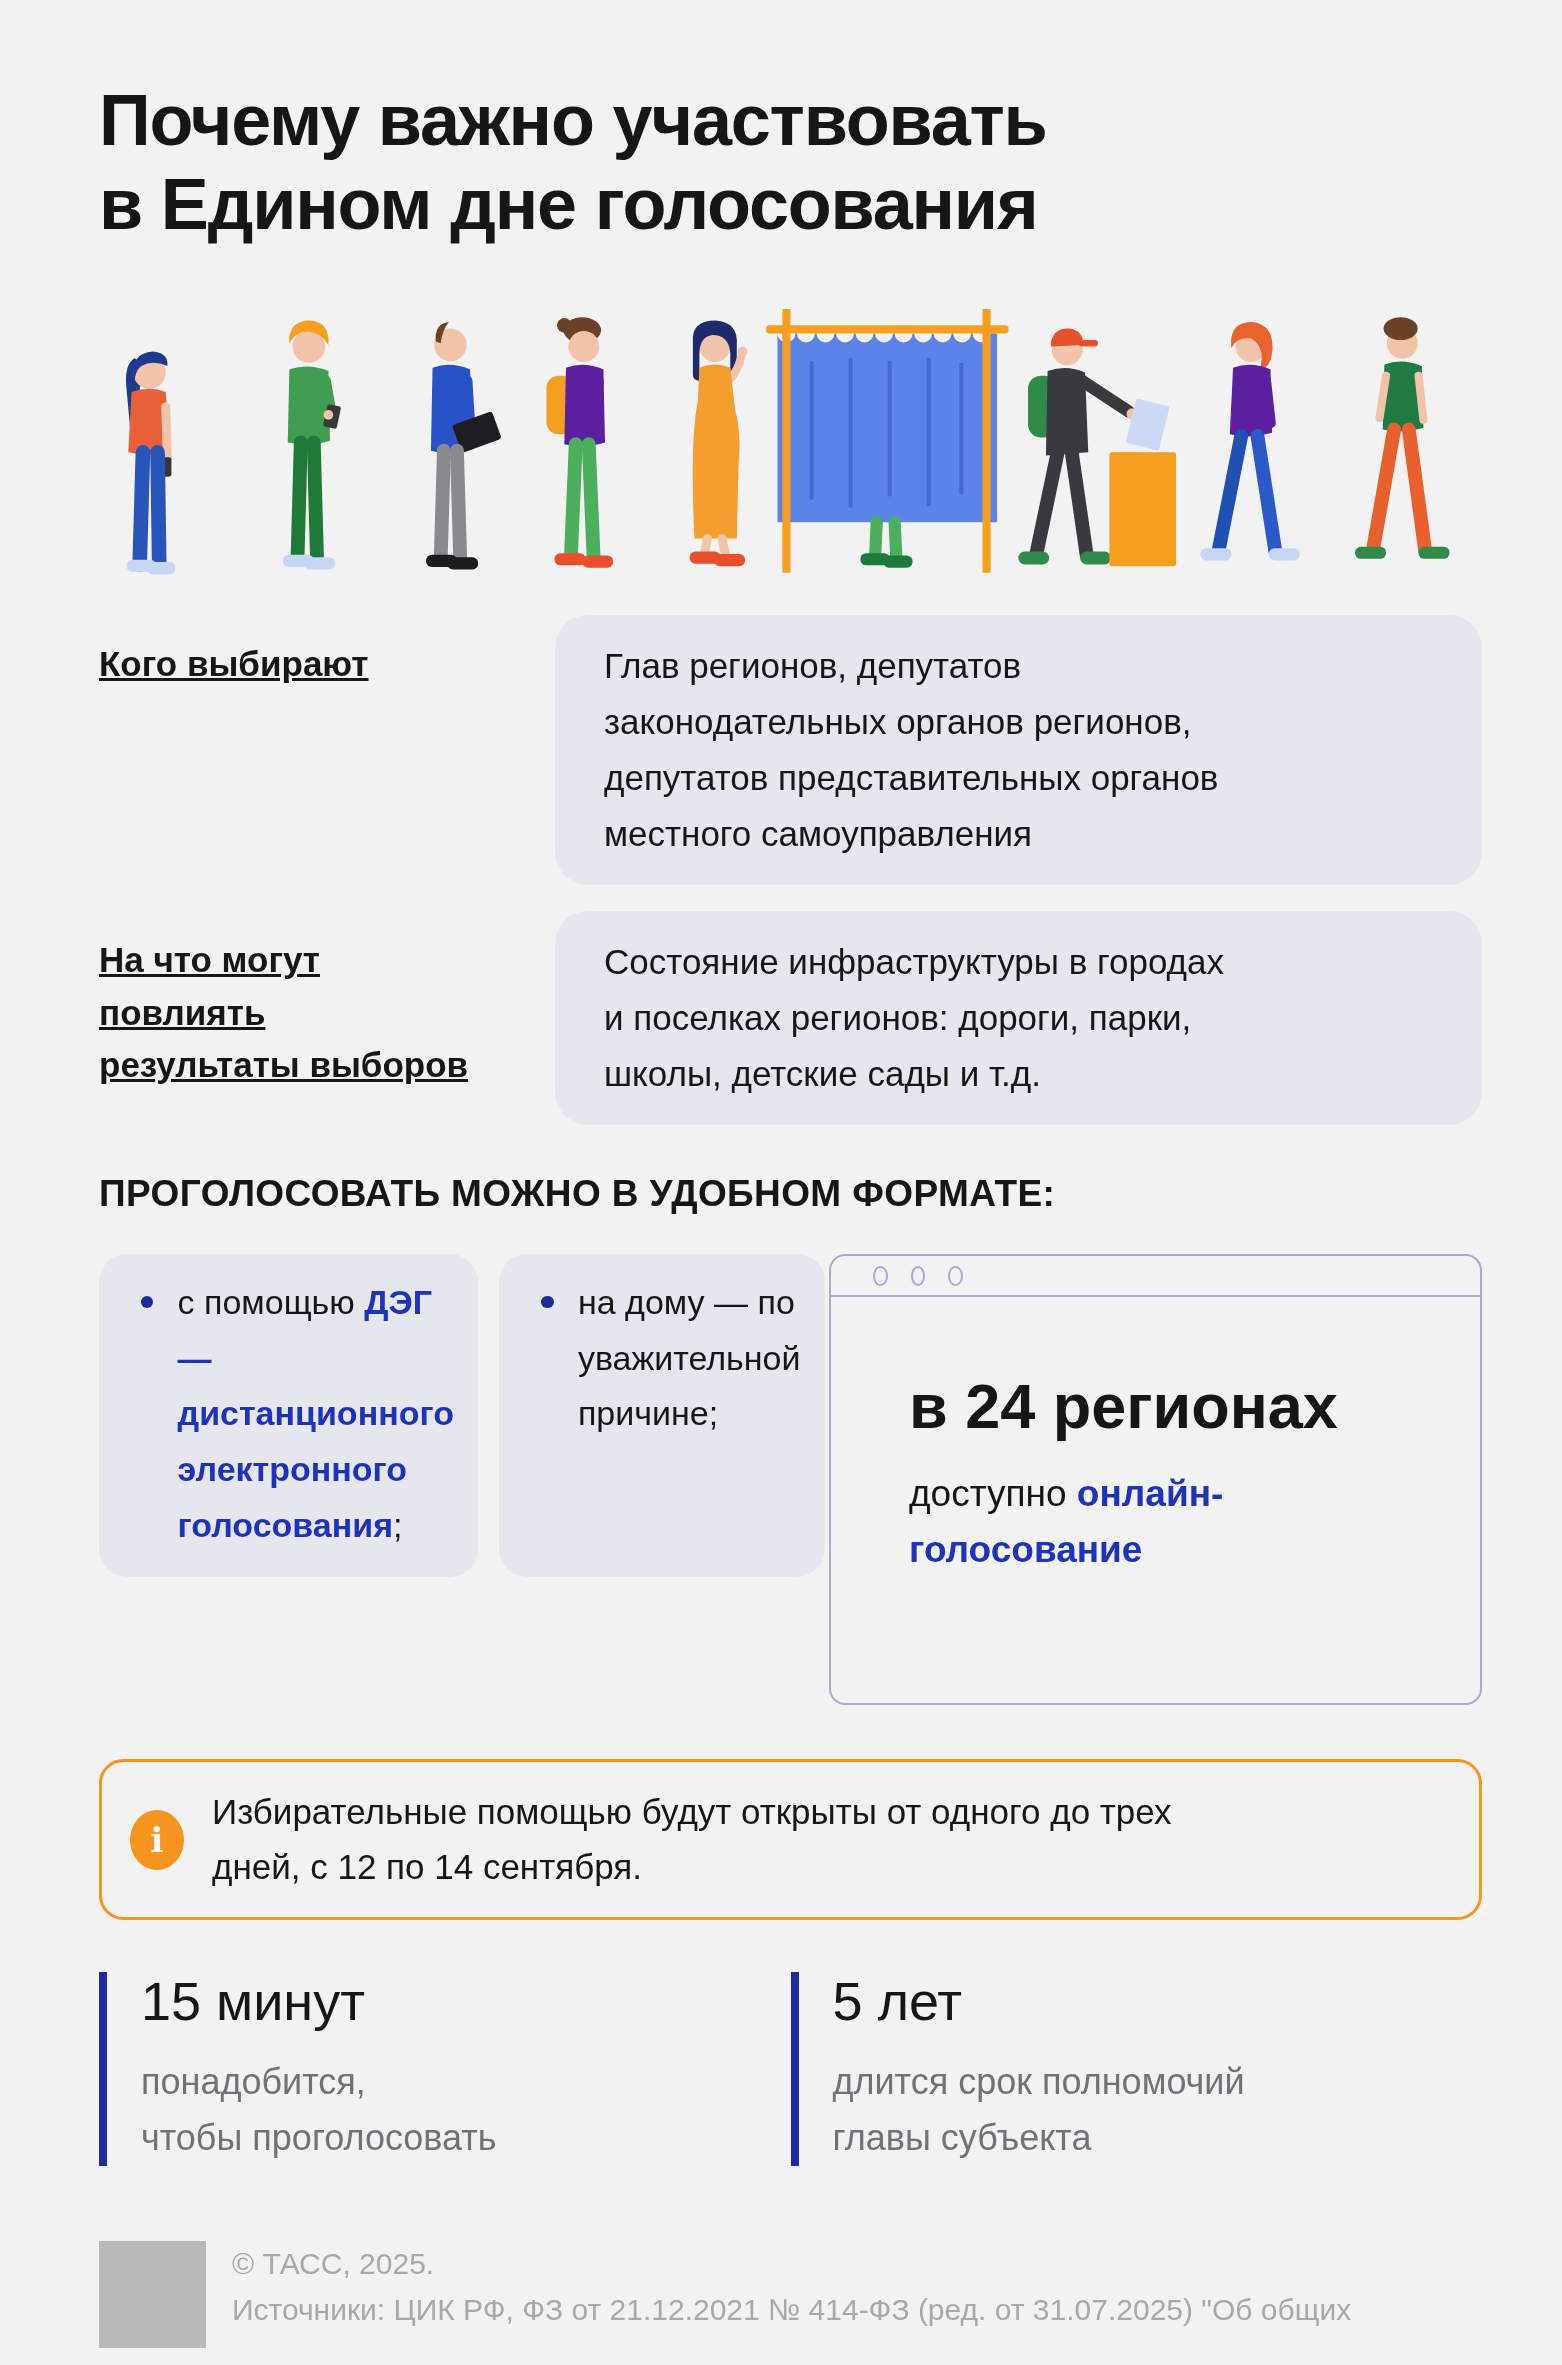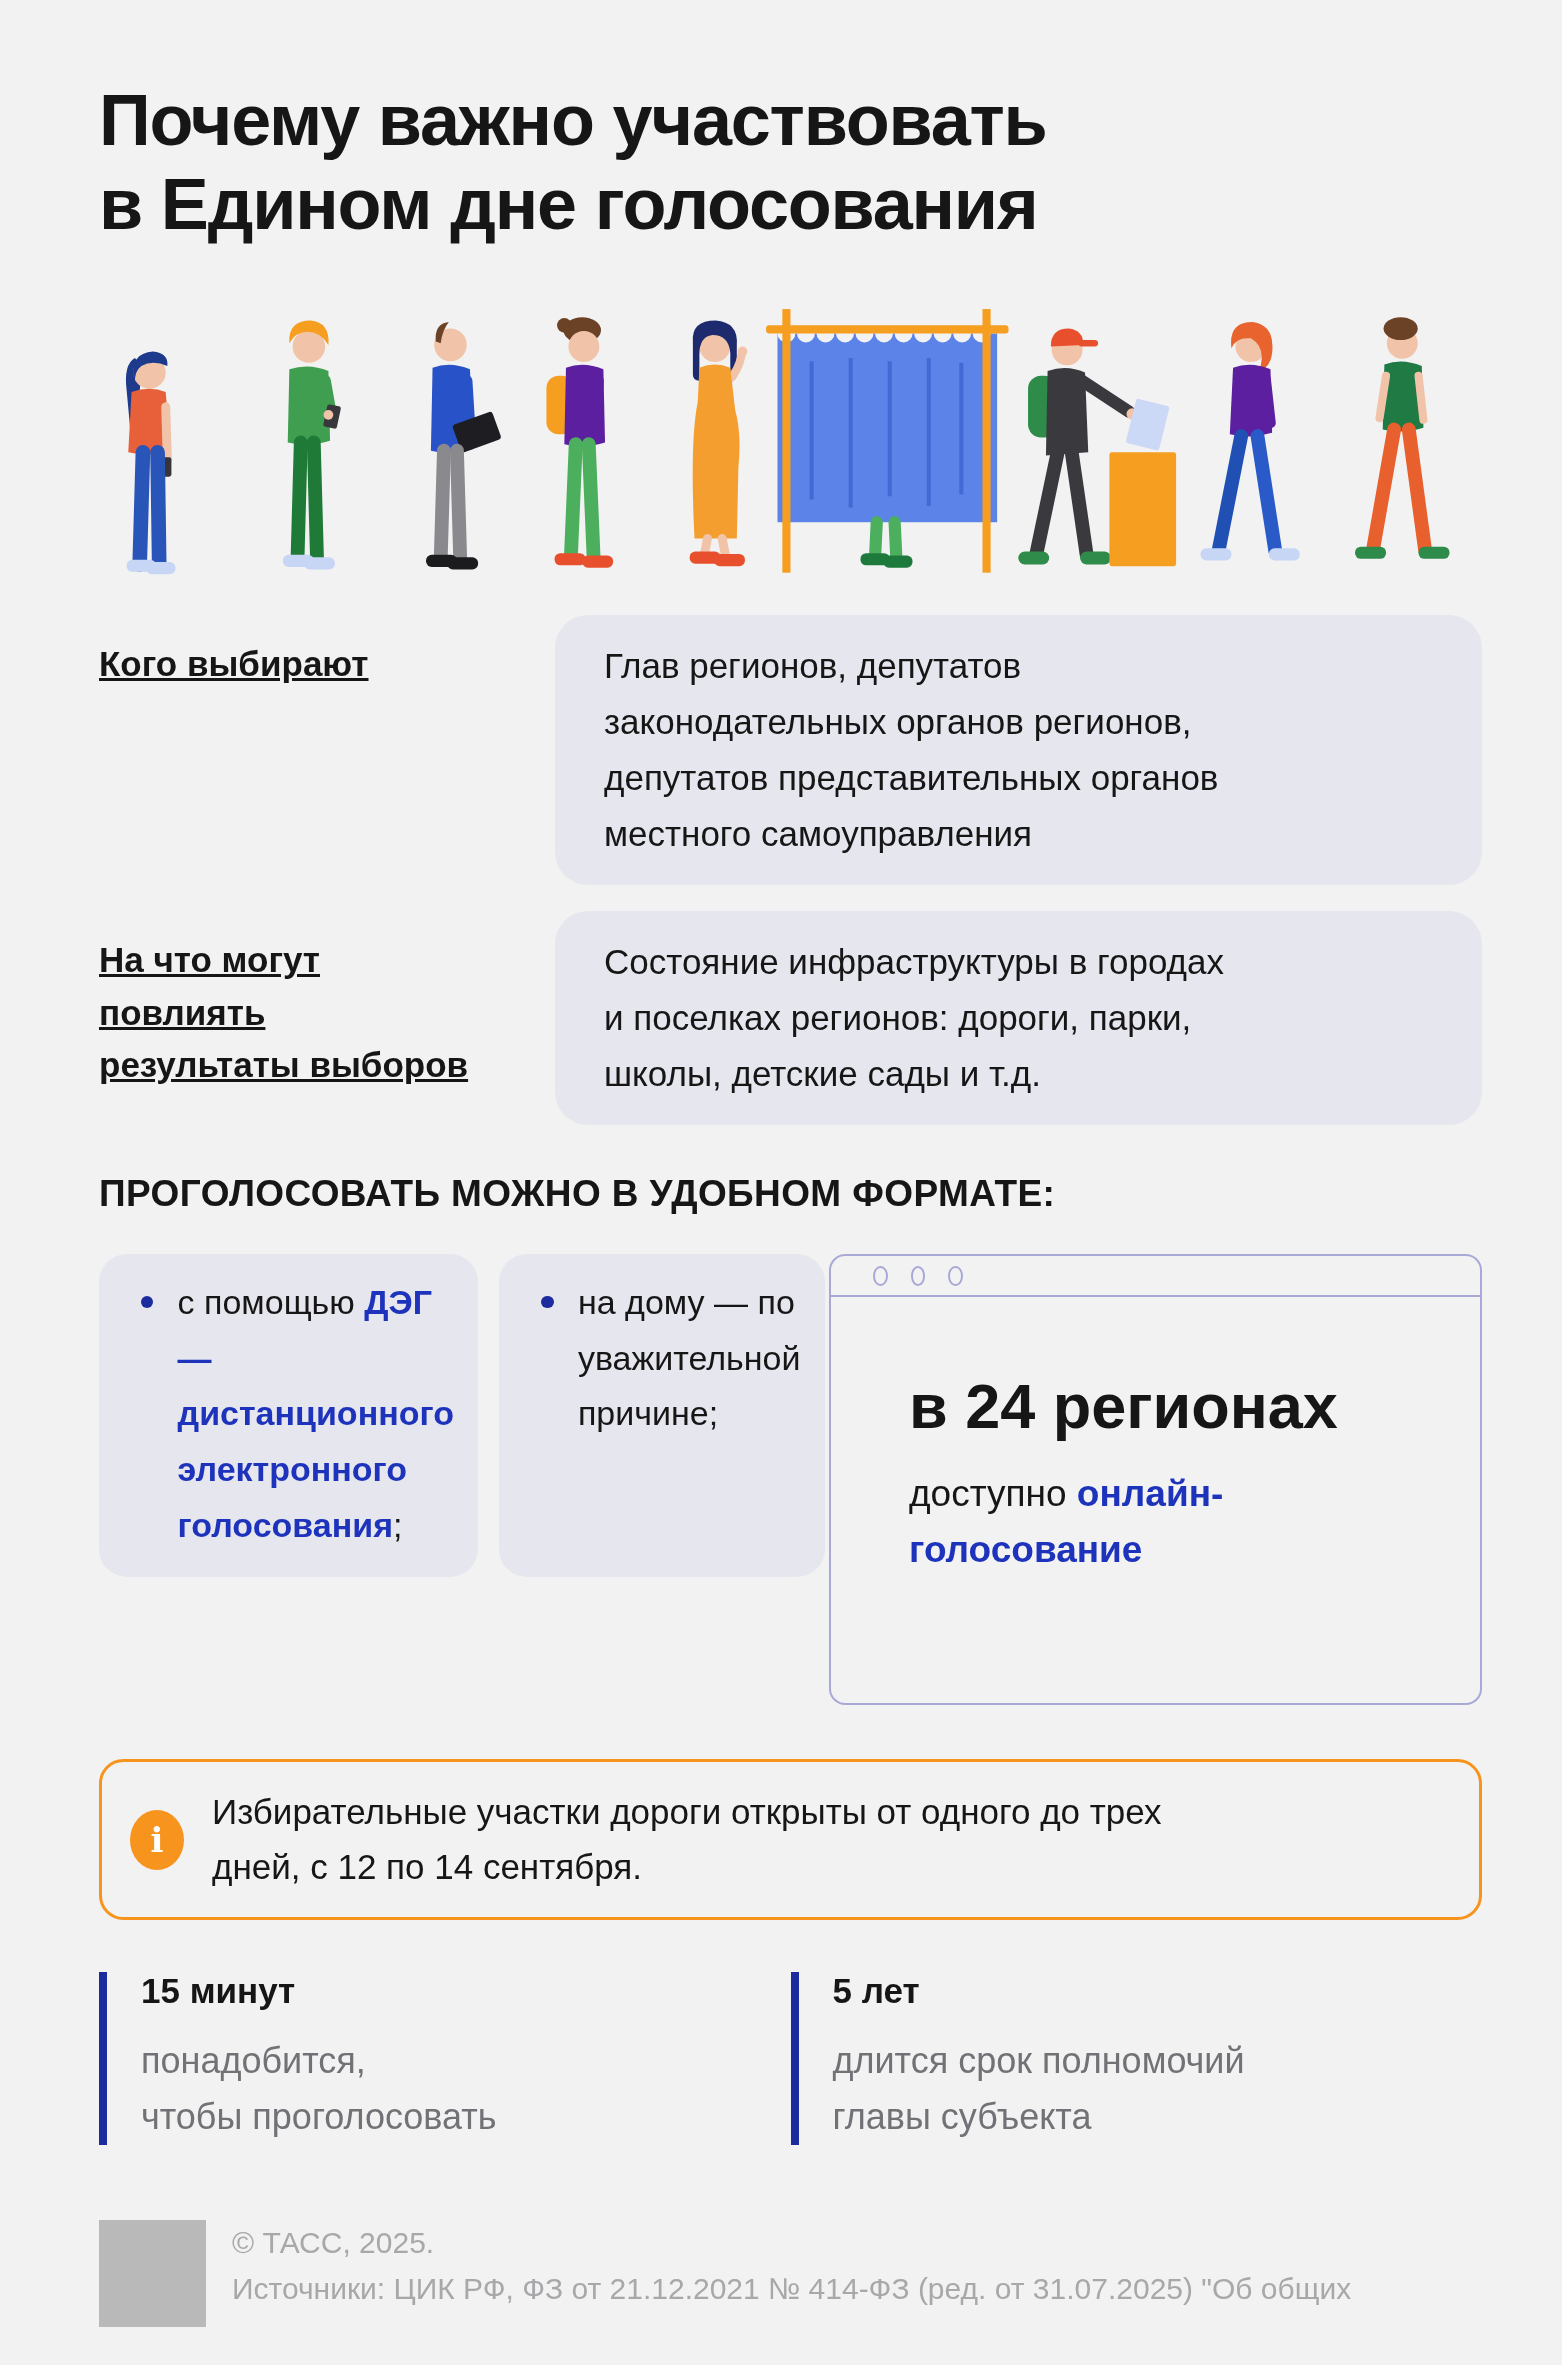--- a/index.html
+++ b/index.html
@@ -76,21 +76,21 @@
   }
   .notice-icon{
     width:54px;height:60px;border-radius:50%;background:var(--accent-orange);
     color:#fff;font-size:34px;font-weight:700;font-family:"DejaVu Serif",serif;
     display:flex;align-items:center;justify-content:center;flex:none;
   }
   .notice-text{font-size:35px;line-height:1.55;}
 
   .stats{display:flex;margin-top:52px;}
   .stat{width:692px;border-left:8.1px solid var(--accent-blue);padding-left:34px;}
-  .stat-value{font-size:35px;font-weight:700;line-height:1.1;}
+  .stat-value{font-size:54px;font-weight:400;line-height:1.1;}
   .stat-caption{margin-top:23px;font-size:36px;line-height:1.55;color:var(--text-gray);}
 
   .footer{margin-top:75px;display:flex;gap:26px;}
   .tass-logo{
     width:107px;height:107px;background:var(--logo-gray);color:#fff;flex:none;
     display:flex;align-items:flex-end;justify-content:center;
     font-weight:700;font-size:39px;letter-spacing:-1.6px;padding-bottom:1.6px;
   }
   .footer-text{color:var(--footer-gray);font-size:30px;line-height:1.52;padding-top:0;}
 </style>
@@ -267,21 +267,21 @@
       </div>
       <div class="browser-body">
         <div class="big-number">в 24 регионах</div>
         <div class="browser-sub"><span>доступно </span><a class="link"><span>онлайн-</span><br><span>голосование</span></a></div>
       </div>
     </div>
   </div>
 
   <div class="notice">
     <span class="notice-icon">i</span>
-    <div class="notice-text"><span>Избирательные участки дороги открыты от одного до трех</span><br><span>дней, с 12 по 14 сентября.</span></div>
+    <div class="notice-text"><span>Избирательные помощью будут открыты от одного до трех</span><br><span>дней, с 12 по 14 сентября.</span></div>
   </div>
 
   <div class="stats">
     <div class="stat">
       <div class="stat-value">15 минут</div>
       <div class="stat-caption"><span>понадобится,</span><br><span>чтобы проголосовать</span></div>
     </div>
     <div class="stat">
       <div class="stat-value">5 лет</div>
       <div class="stat-caption"><span>длится срок полномочий</span><br><span>главы субъекта</span></div>

